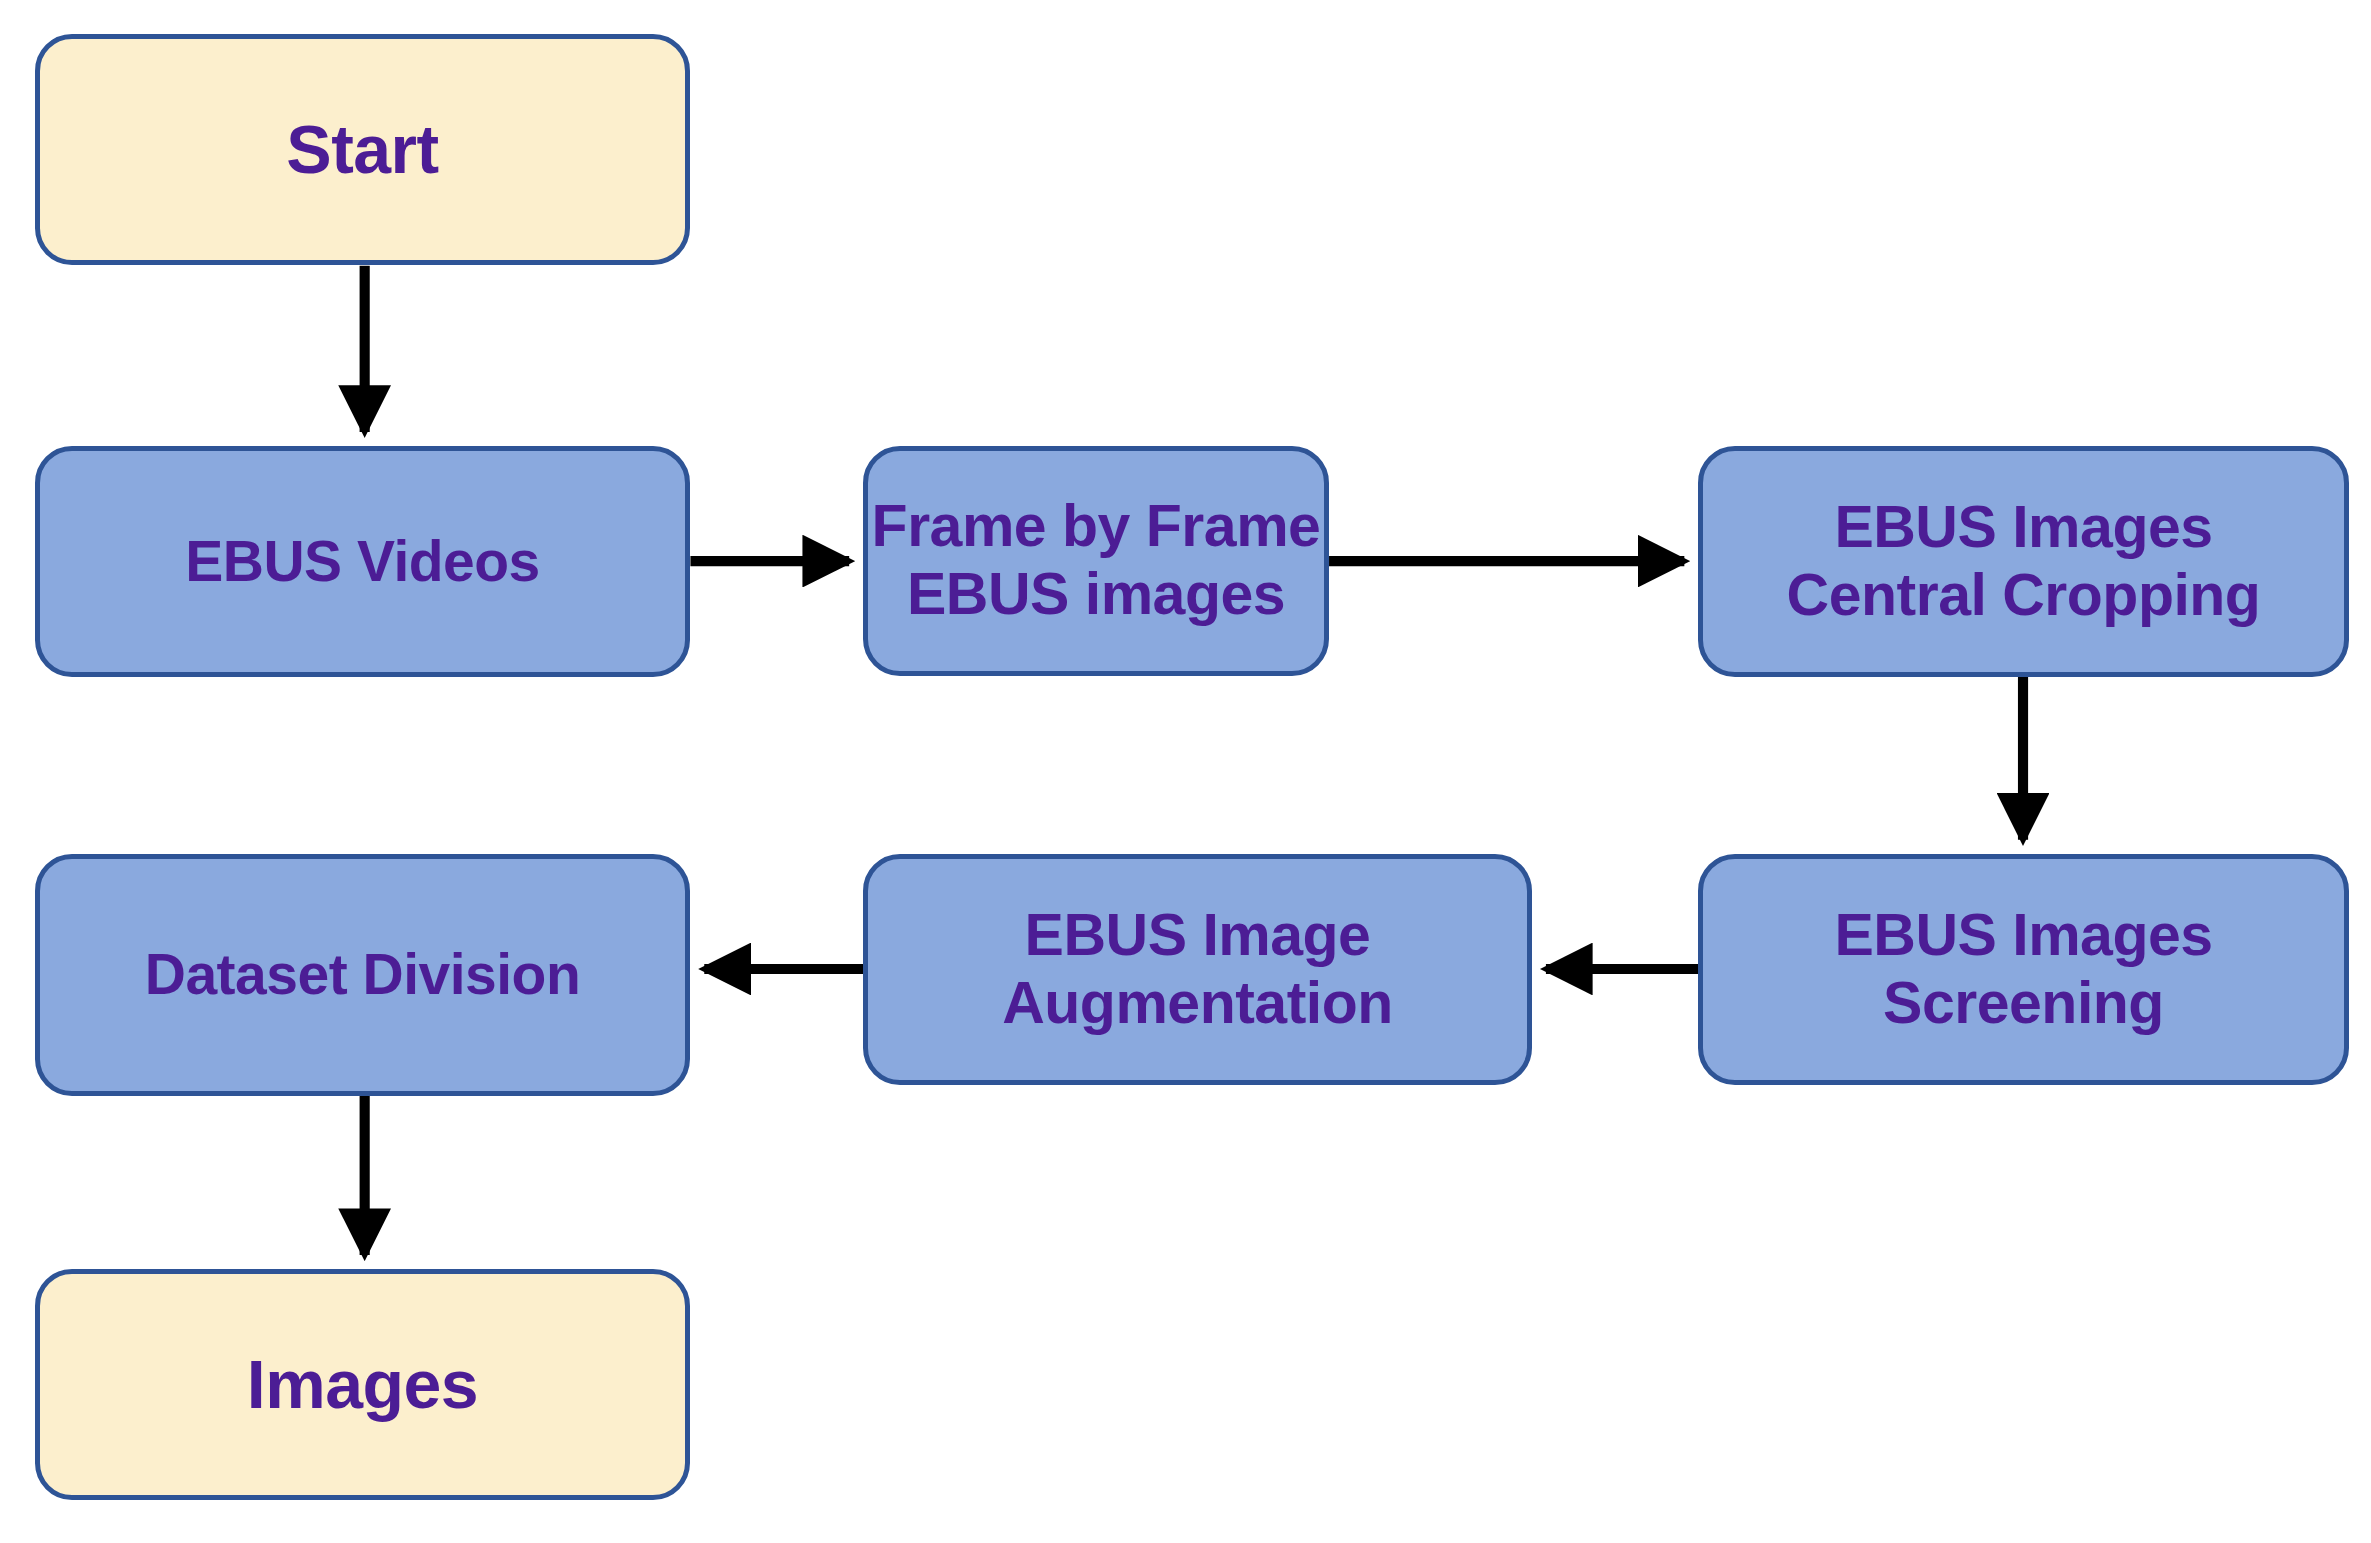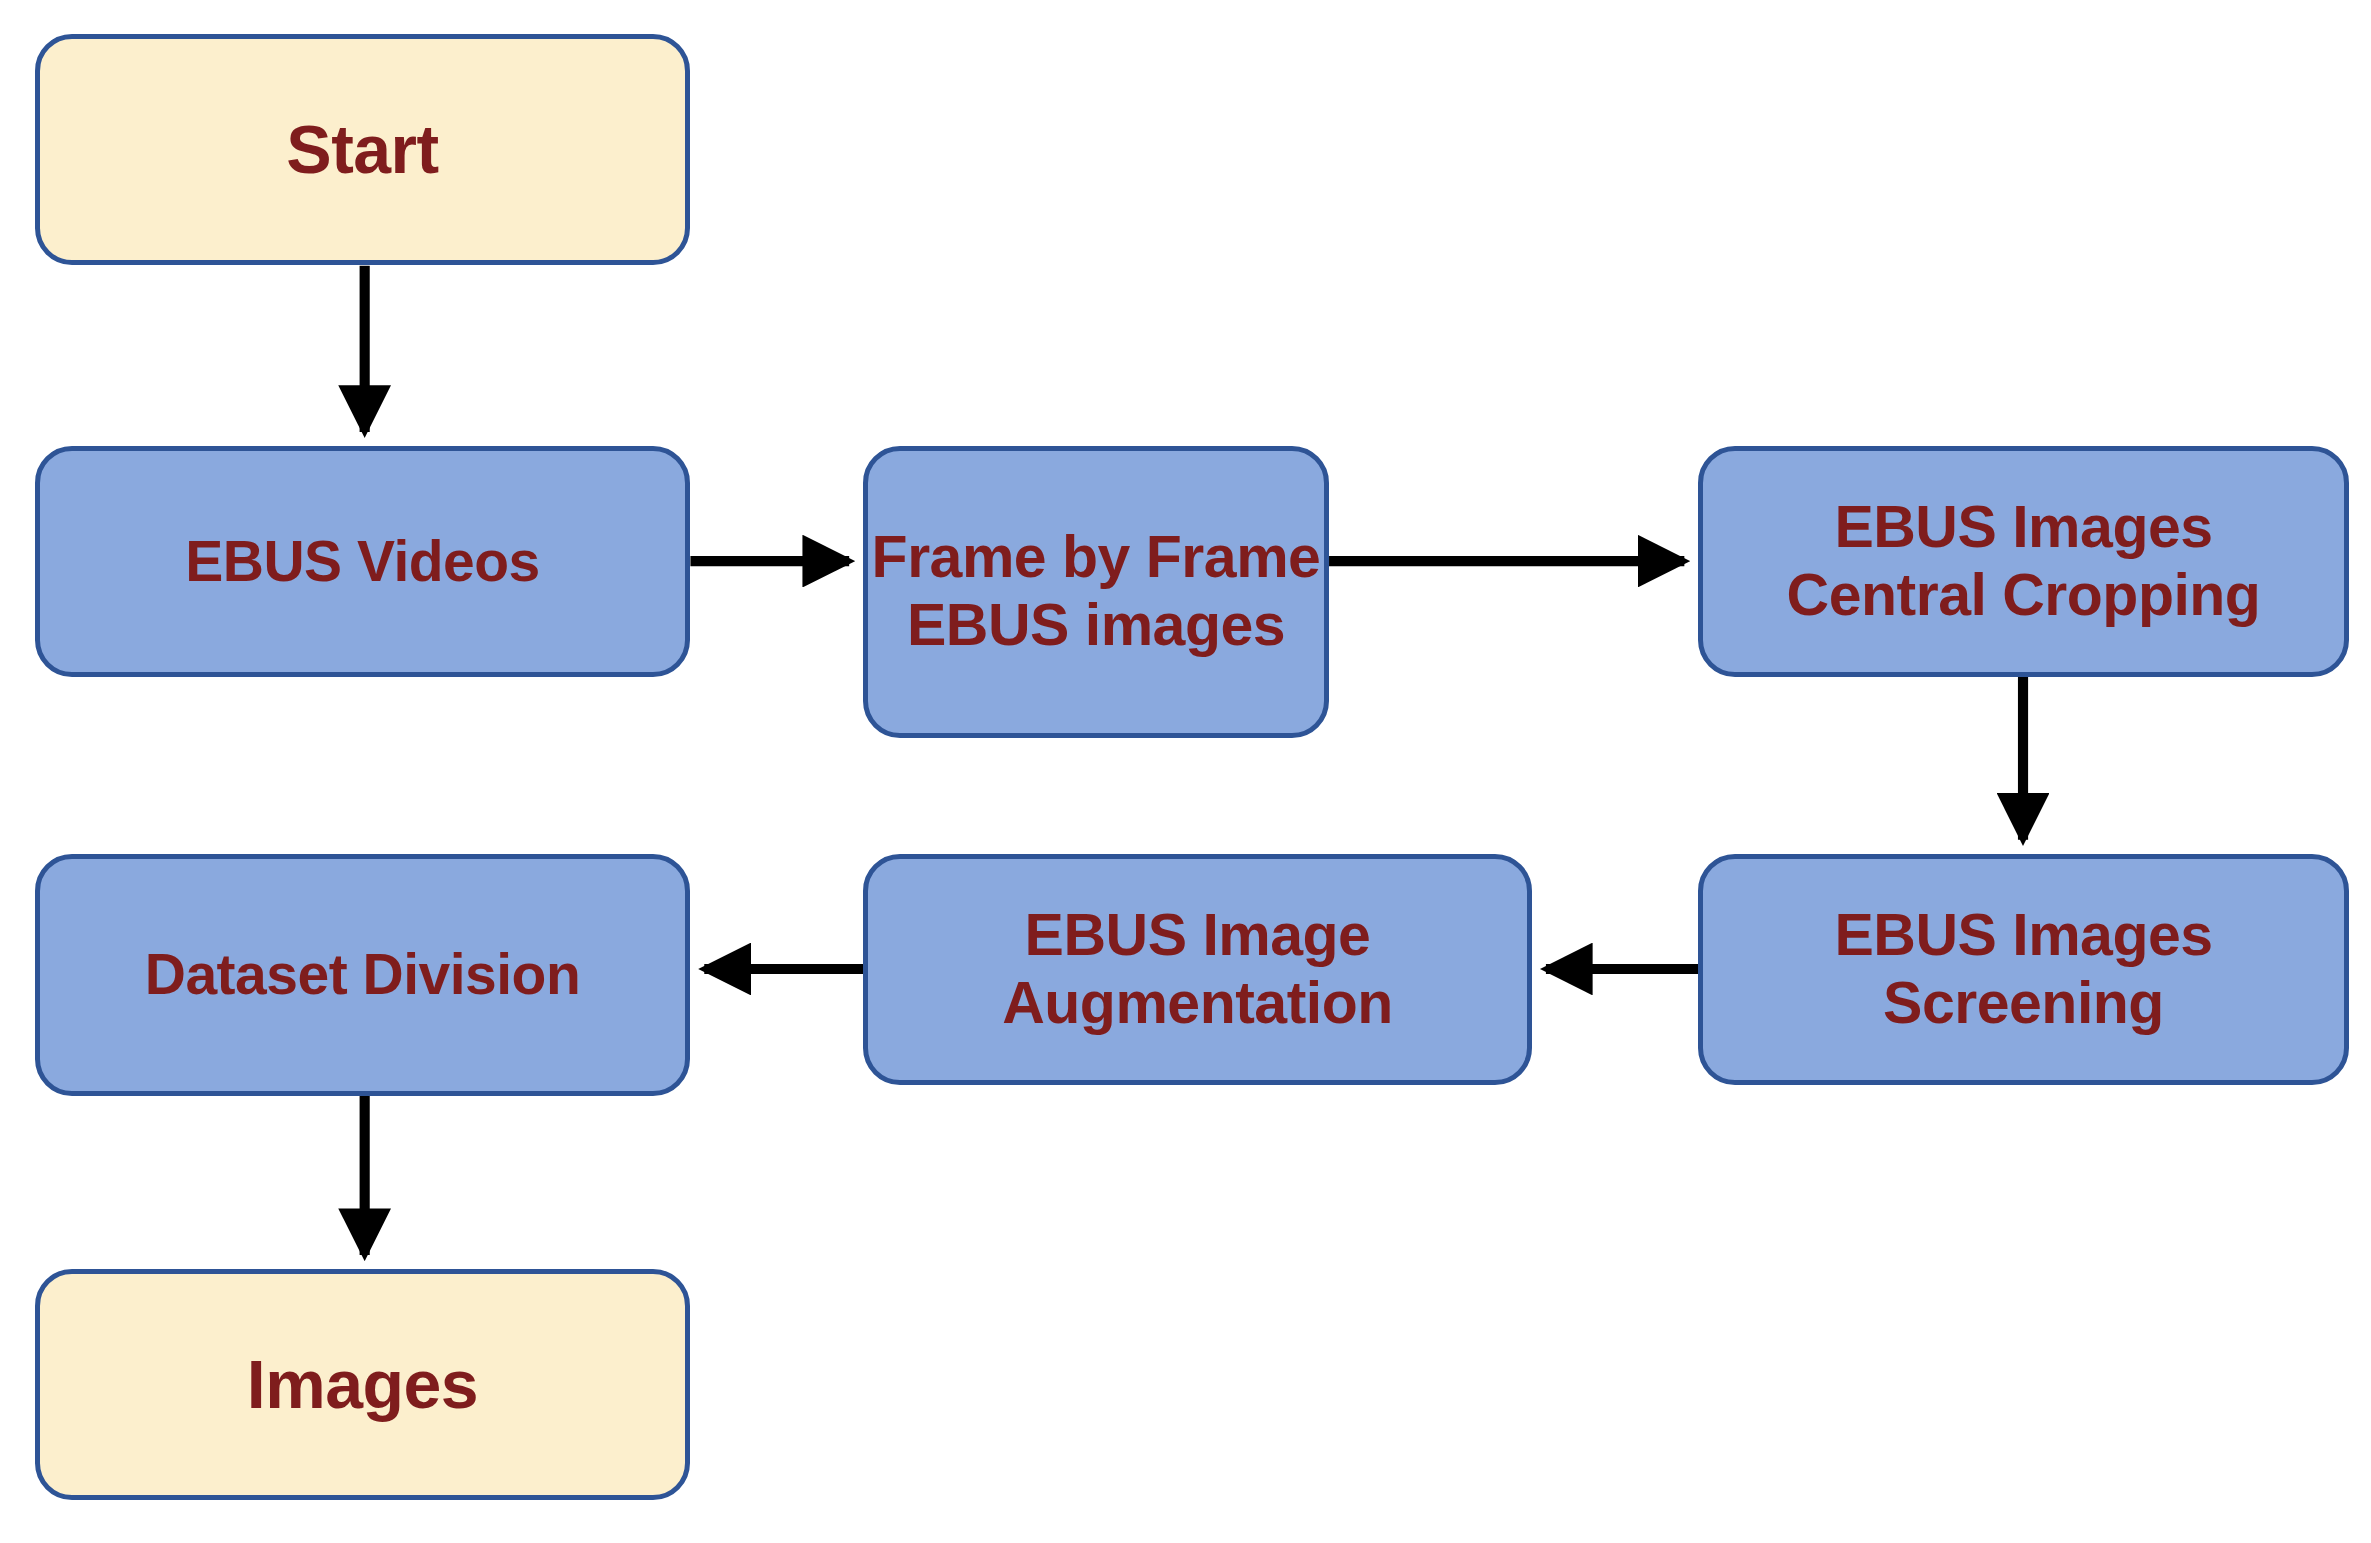--- a/index.html
+++ b/index.html
@@ -17,21 +17,21 @@
   }
   .node {
     position: absolute;
     box-sizing: border-box;
     border: 5.5px solid #2E5496;
     border-radius: 37px;
     display: flex;
     align-items: center;
     justify-content: center;
     text-align: center;
-    color: #7f1d1d;
+    color: #4c1d95;
     font-weight: bold;
     line-height: 1.15;
     letter-spacing: -0.5px;
     white-space: pre-line;
   }
   .node.terminal {
     background: #FCEFCD;
     font-size: 68px;
   }
   .node.process {
@@ -92,21 +92,21 @@
   </svg>
 
   <div class="node terminal" style="left:35px; top:34px; width:655px; height:231px;">
     <span>Start</span>
   </div>
 
   <div class="node process" style="left:35px; top:446px; width:655px; height:231px;">
     <span>EBUS Videos</span>
   </div>
 
-  <div class="node process big" style="left:863px; top:446px; width:466px; height:292px;">
+  <div class="node process big" style="left:863px; top:446px; width:466px; height:230px;">
     <span>Frame by Frame
 EBUS images</span>
   </div>
 
   <div class="node process big" style="left:1698px; top:446px; width:651px; height:231px;">
     <span>EBUS Images
 Central Cropping</span>
   </div>
 
   <div class="node process big" style="left:1698px; top:854px; width:651px; height:231px;">

